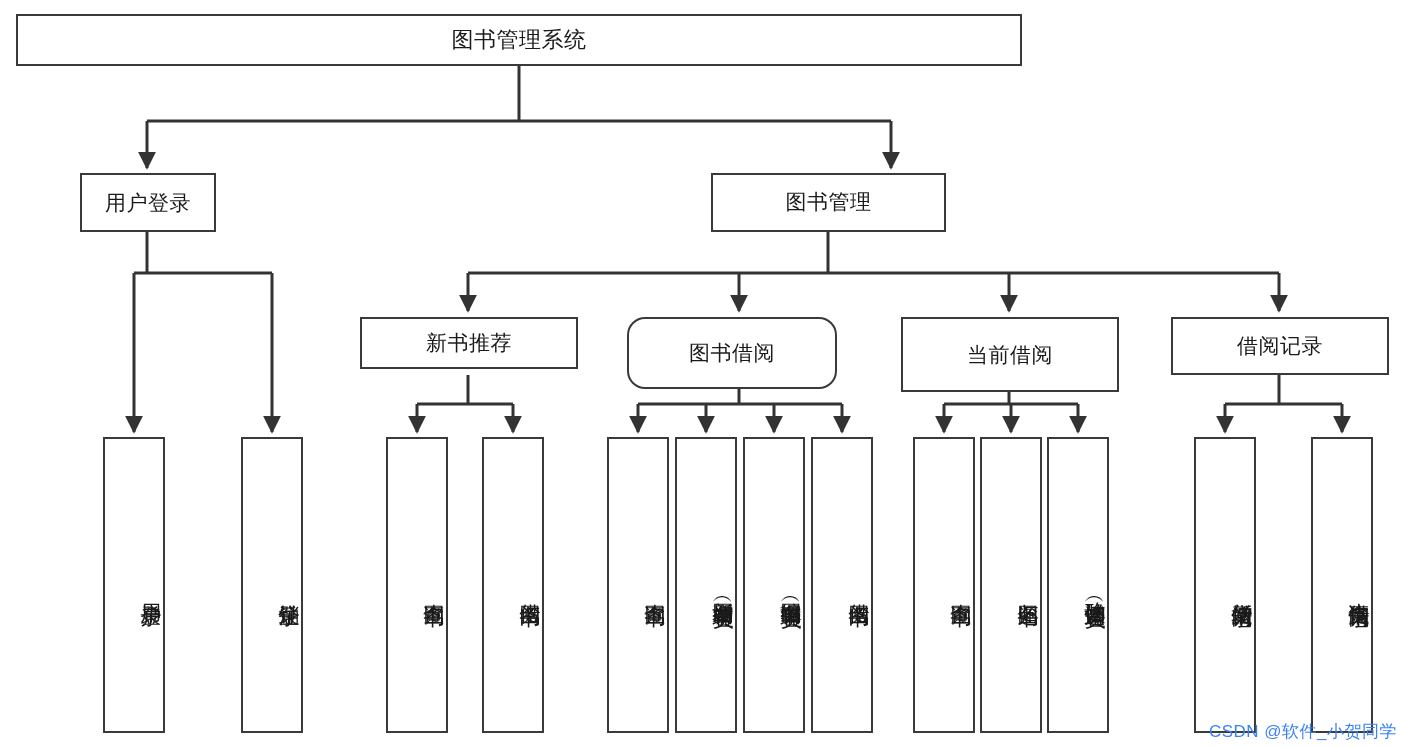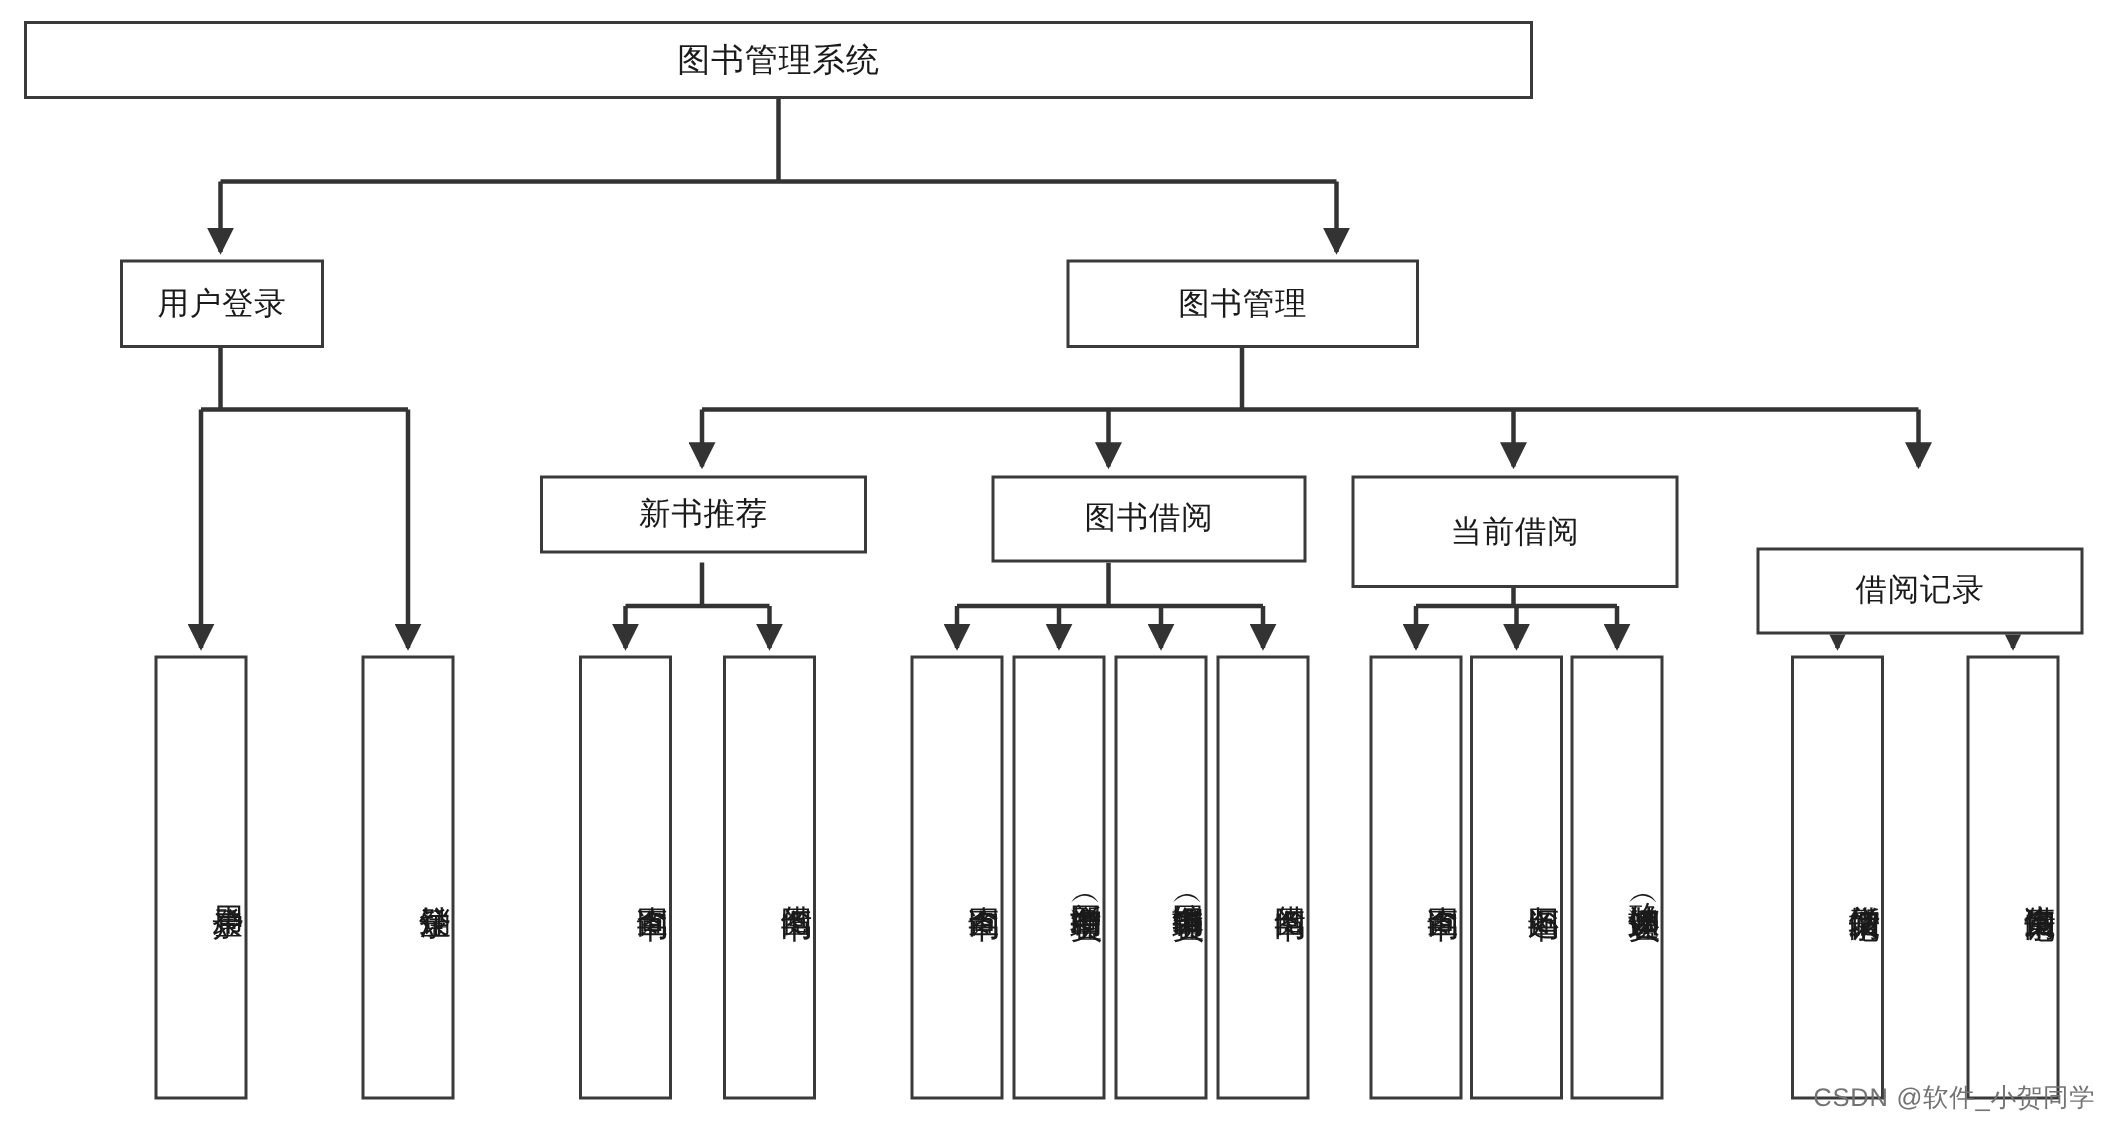--- a/index.html
+++ b/index.html
@@ -56,21 +56,21 @@
   .node.vert .vtext {
     writing-mode: vertical-rl;
     text-orientation: upright;
     white-space: nowrap;
   }
   .watermark {
     position: absolute;
     right: 8px;
     bottom: 4px;
     font-size: 17px;
-    color: #737373;
+    color: #3b82f6;
     white-space: nowrap;
     letter-spacing: 0.5px;
   }
 </style>
 </head>
 <body>
 
 <div id="canvas">
 
   <svg id="edges" viewBox="0 0 1405 747" width="1405" height="747" xmlns="http://www.w3.org/2000/svg">
@@ -132,27 +132,27 @@
   <div class="node horiz" style="left:80px; top:173px; width:136px; height:59px;">
     <span>用户登录</span>
   </div>
   <div class="node horiz" style="left:711px; top:173px; width:235px; height:59px;font-family:Liberation Serif, serif;">
     <span>图书管理</span>
   </div>
 
   <div class="node horiz" style="left:360px; top:317px; width:218px; height:52px;">
     <span>新书推荐</span>
   </div>
-  <div class="node horiz" style="left:661px; top:317px; width:210px; height:58px;">
+  <div class="node horiz" style="left:627px; top:317px; width:210px; height:72px;border-radius:18px;">
     <span>图书借阅</span>
   </div>
   <div class="node horiz" style="left:901px; top:317px; width:218px; height:75px;">
     <span>当前借阅</span>
   </div>
-  <div class="node horiz" style="left:1171px; top:317px; width:218px; height:58px;margin-top:48px;">
+  <div class="node horiz" style="left:1171px; top:317px; width:218px; height:58px;">
     <span>借阅记录</span>
   </div>
 
   <div class="node vert" style="left:103px; top:437px; width:62px; height:296px;">
     <span class="vtext">用户登录</span>
   </div>
   <div class="node vert" style="left:241px; top:437px; width:62px; height:296px;">
     <span class="vtext">注销登录</span>
   </div>
 

